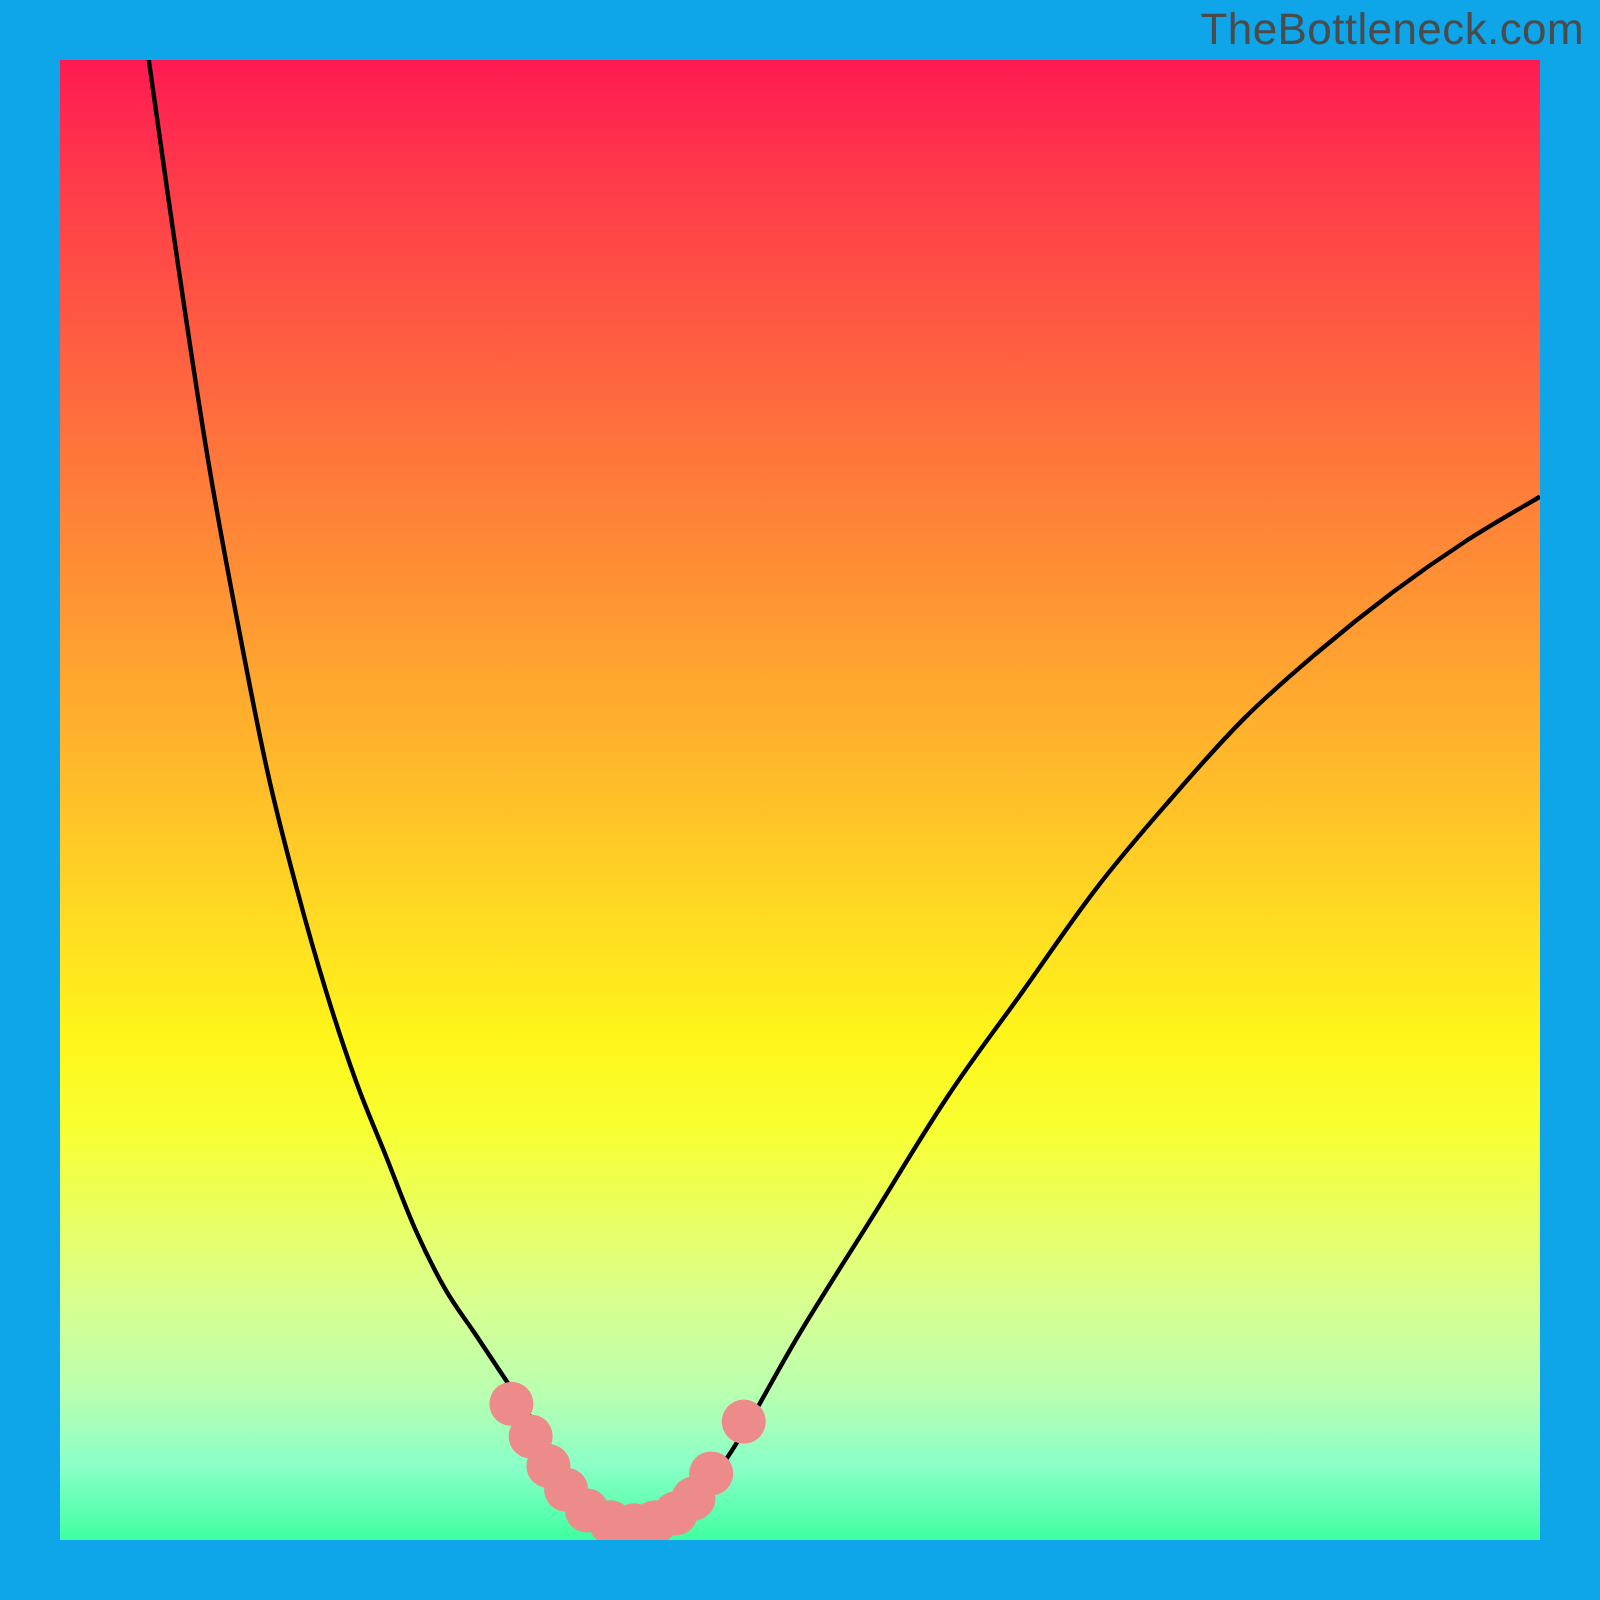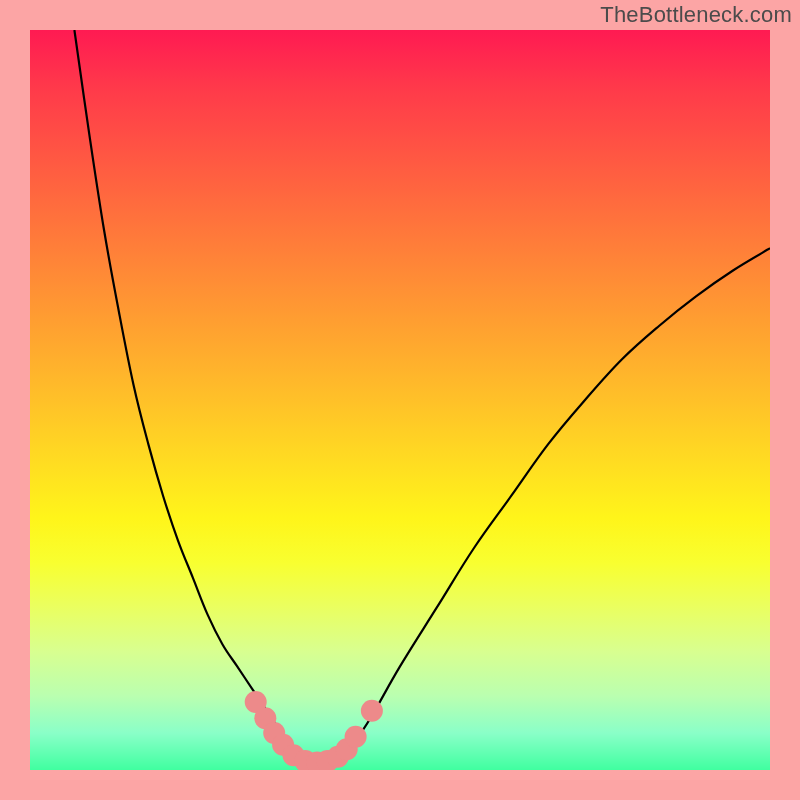--- a/index.html
+++ b/index.html
@@ -10,21 +10,21 @@
     background: #000;
     overflow: hidden;
     font-family: Arial, Helvetica, sans-serif;
   }
   .frame {
     position: absolute;
     top: 0;
     left: 0;
     width: 800px;
     height: 800px;
-    background: #fca5a5;
+    background: #0ea5e9;
   }
   .plot-area {
     position: absolute;
     top: 30px;
     left: 30px;
     width: 740px;
     height: 740px;
     overflow: hidden;
   }
   .gradient-bg {

